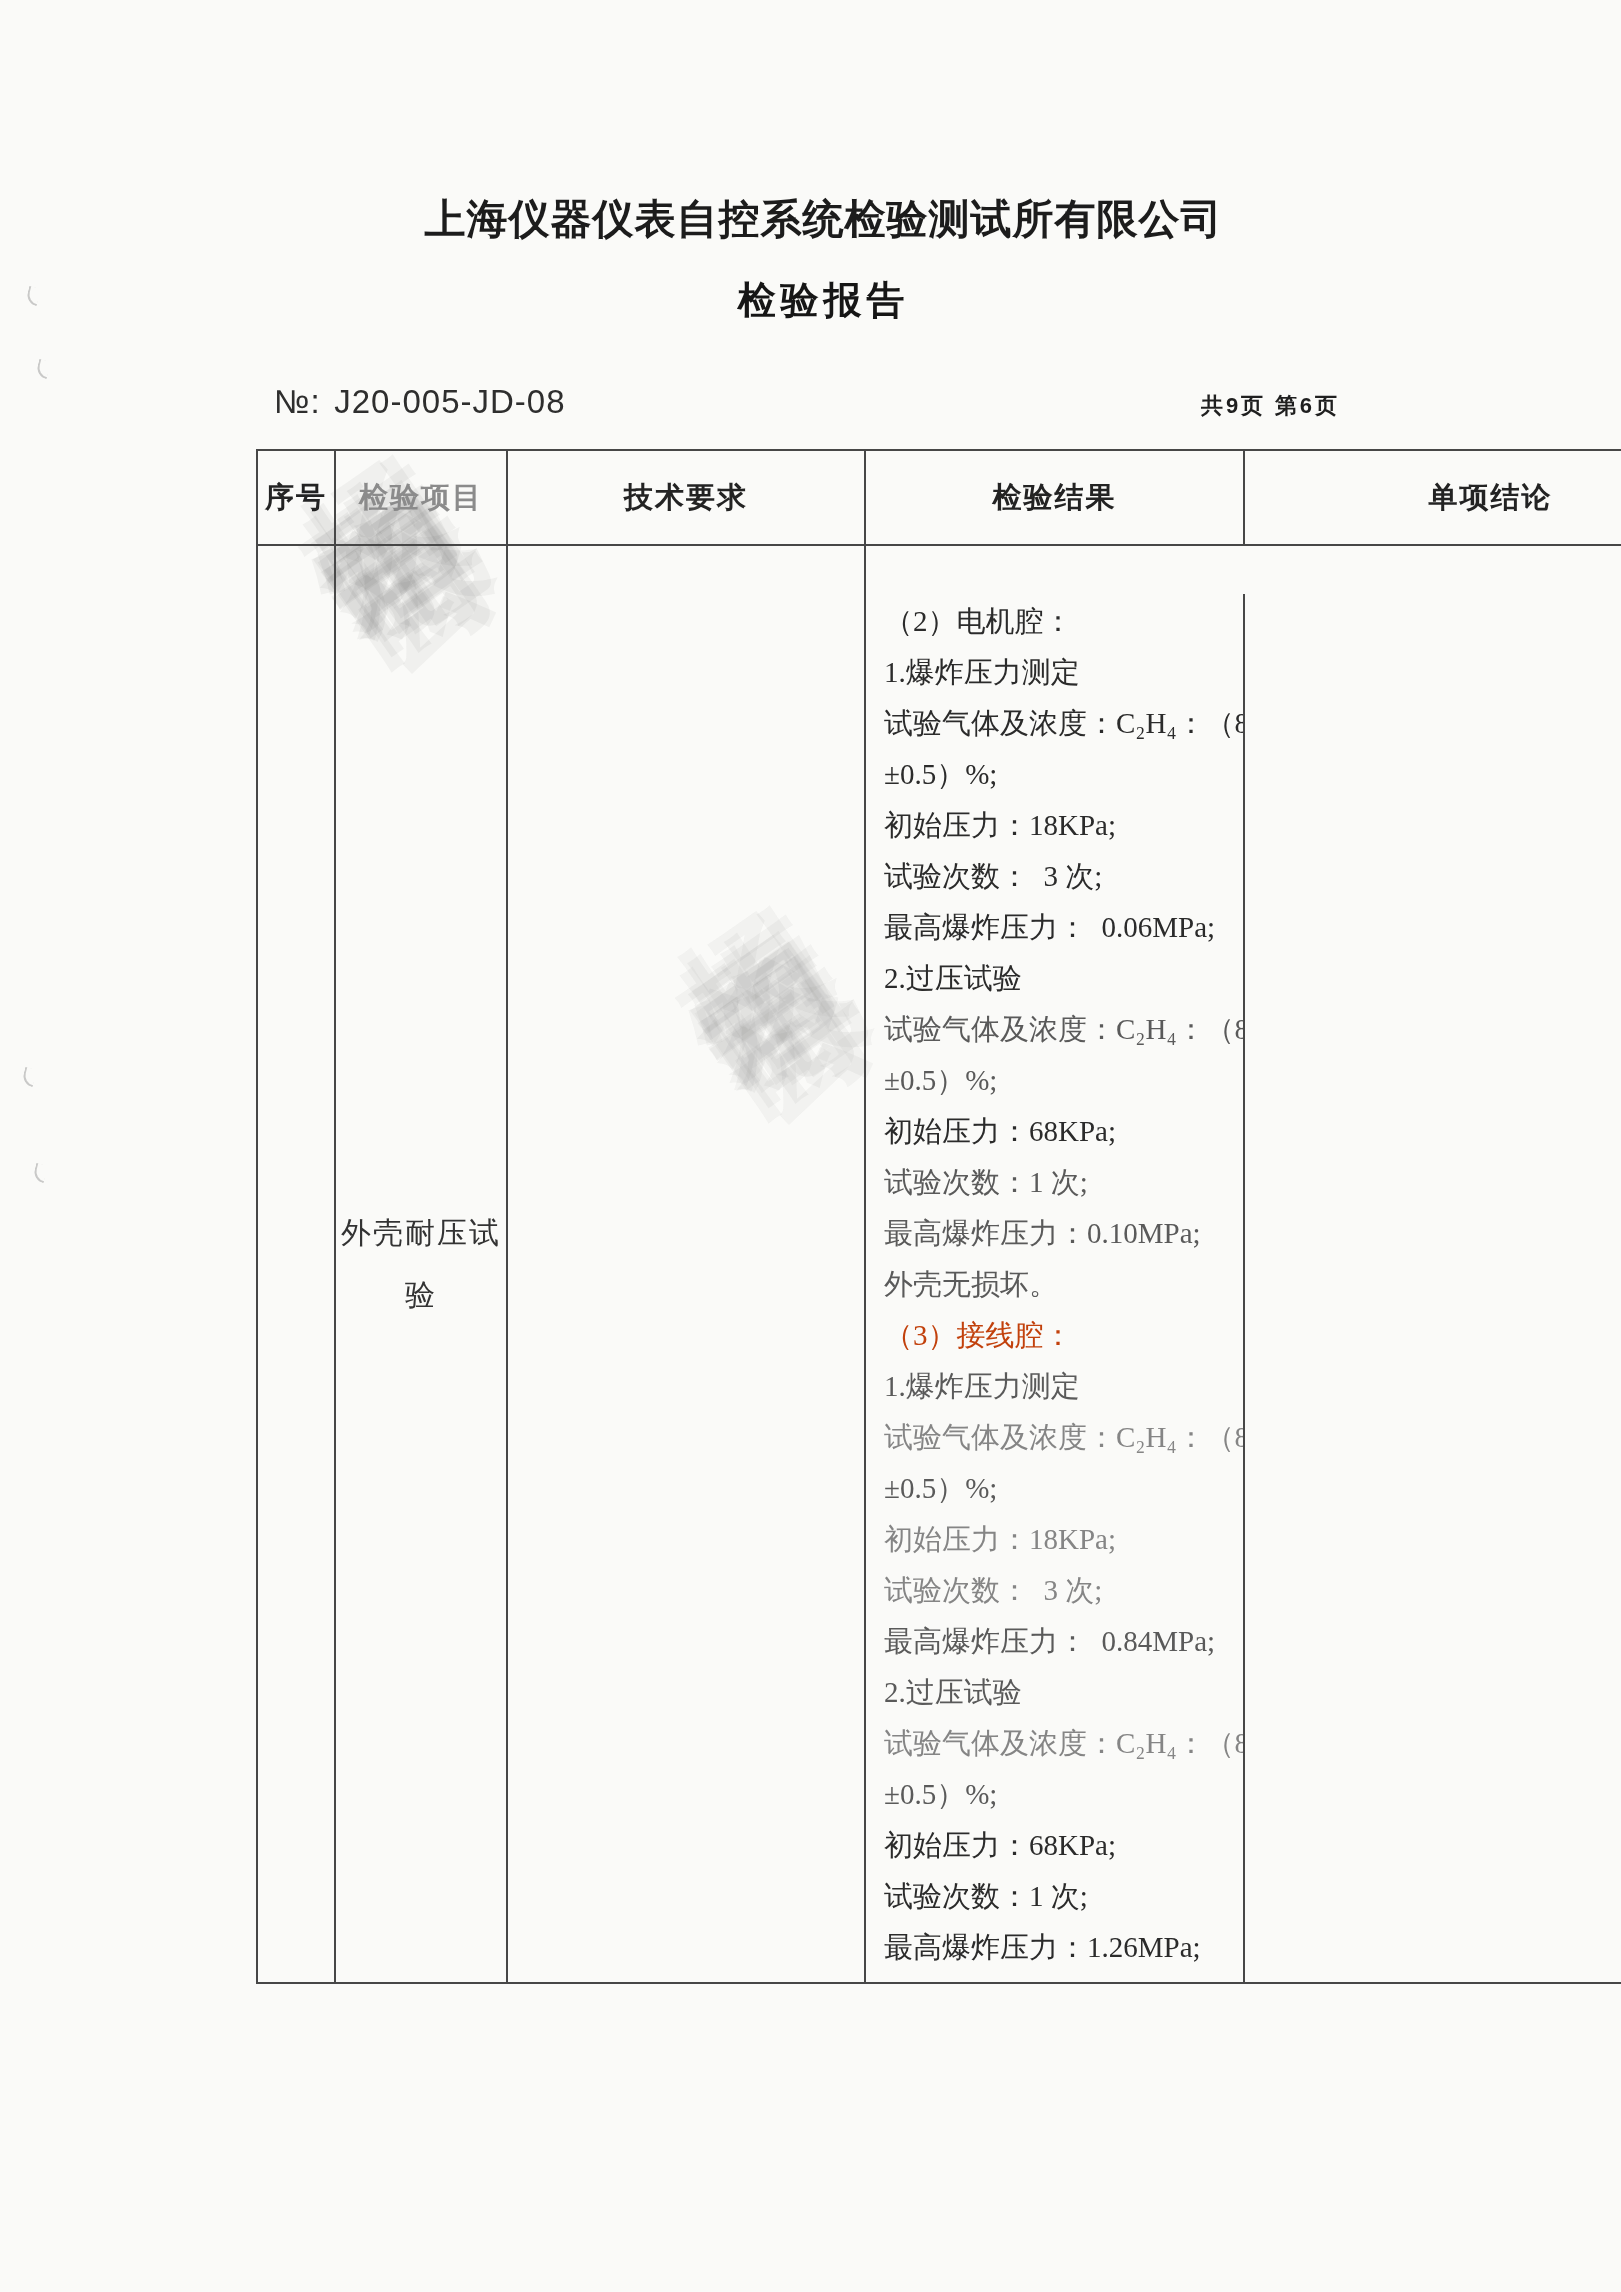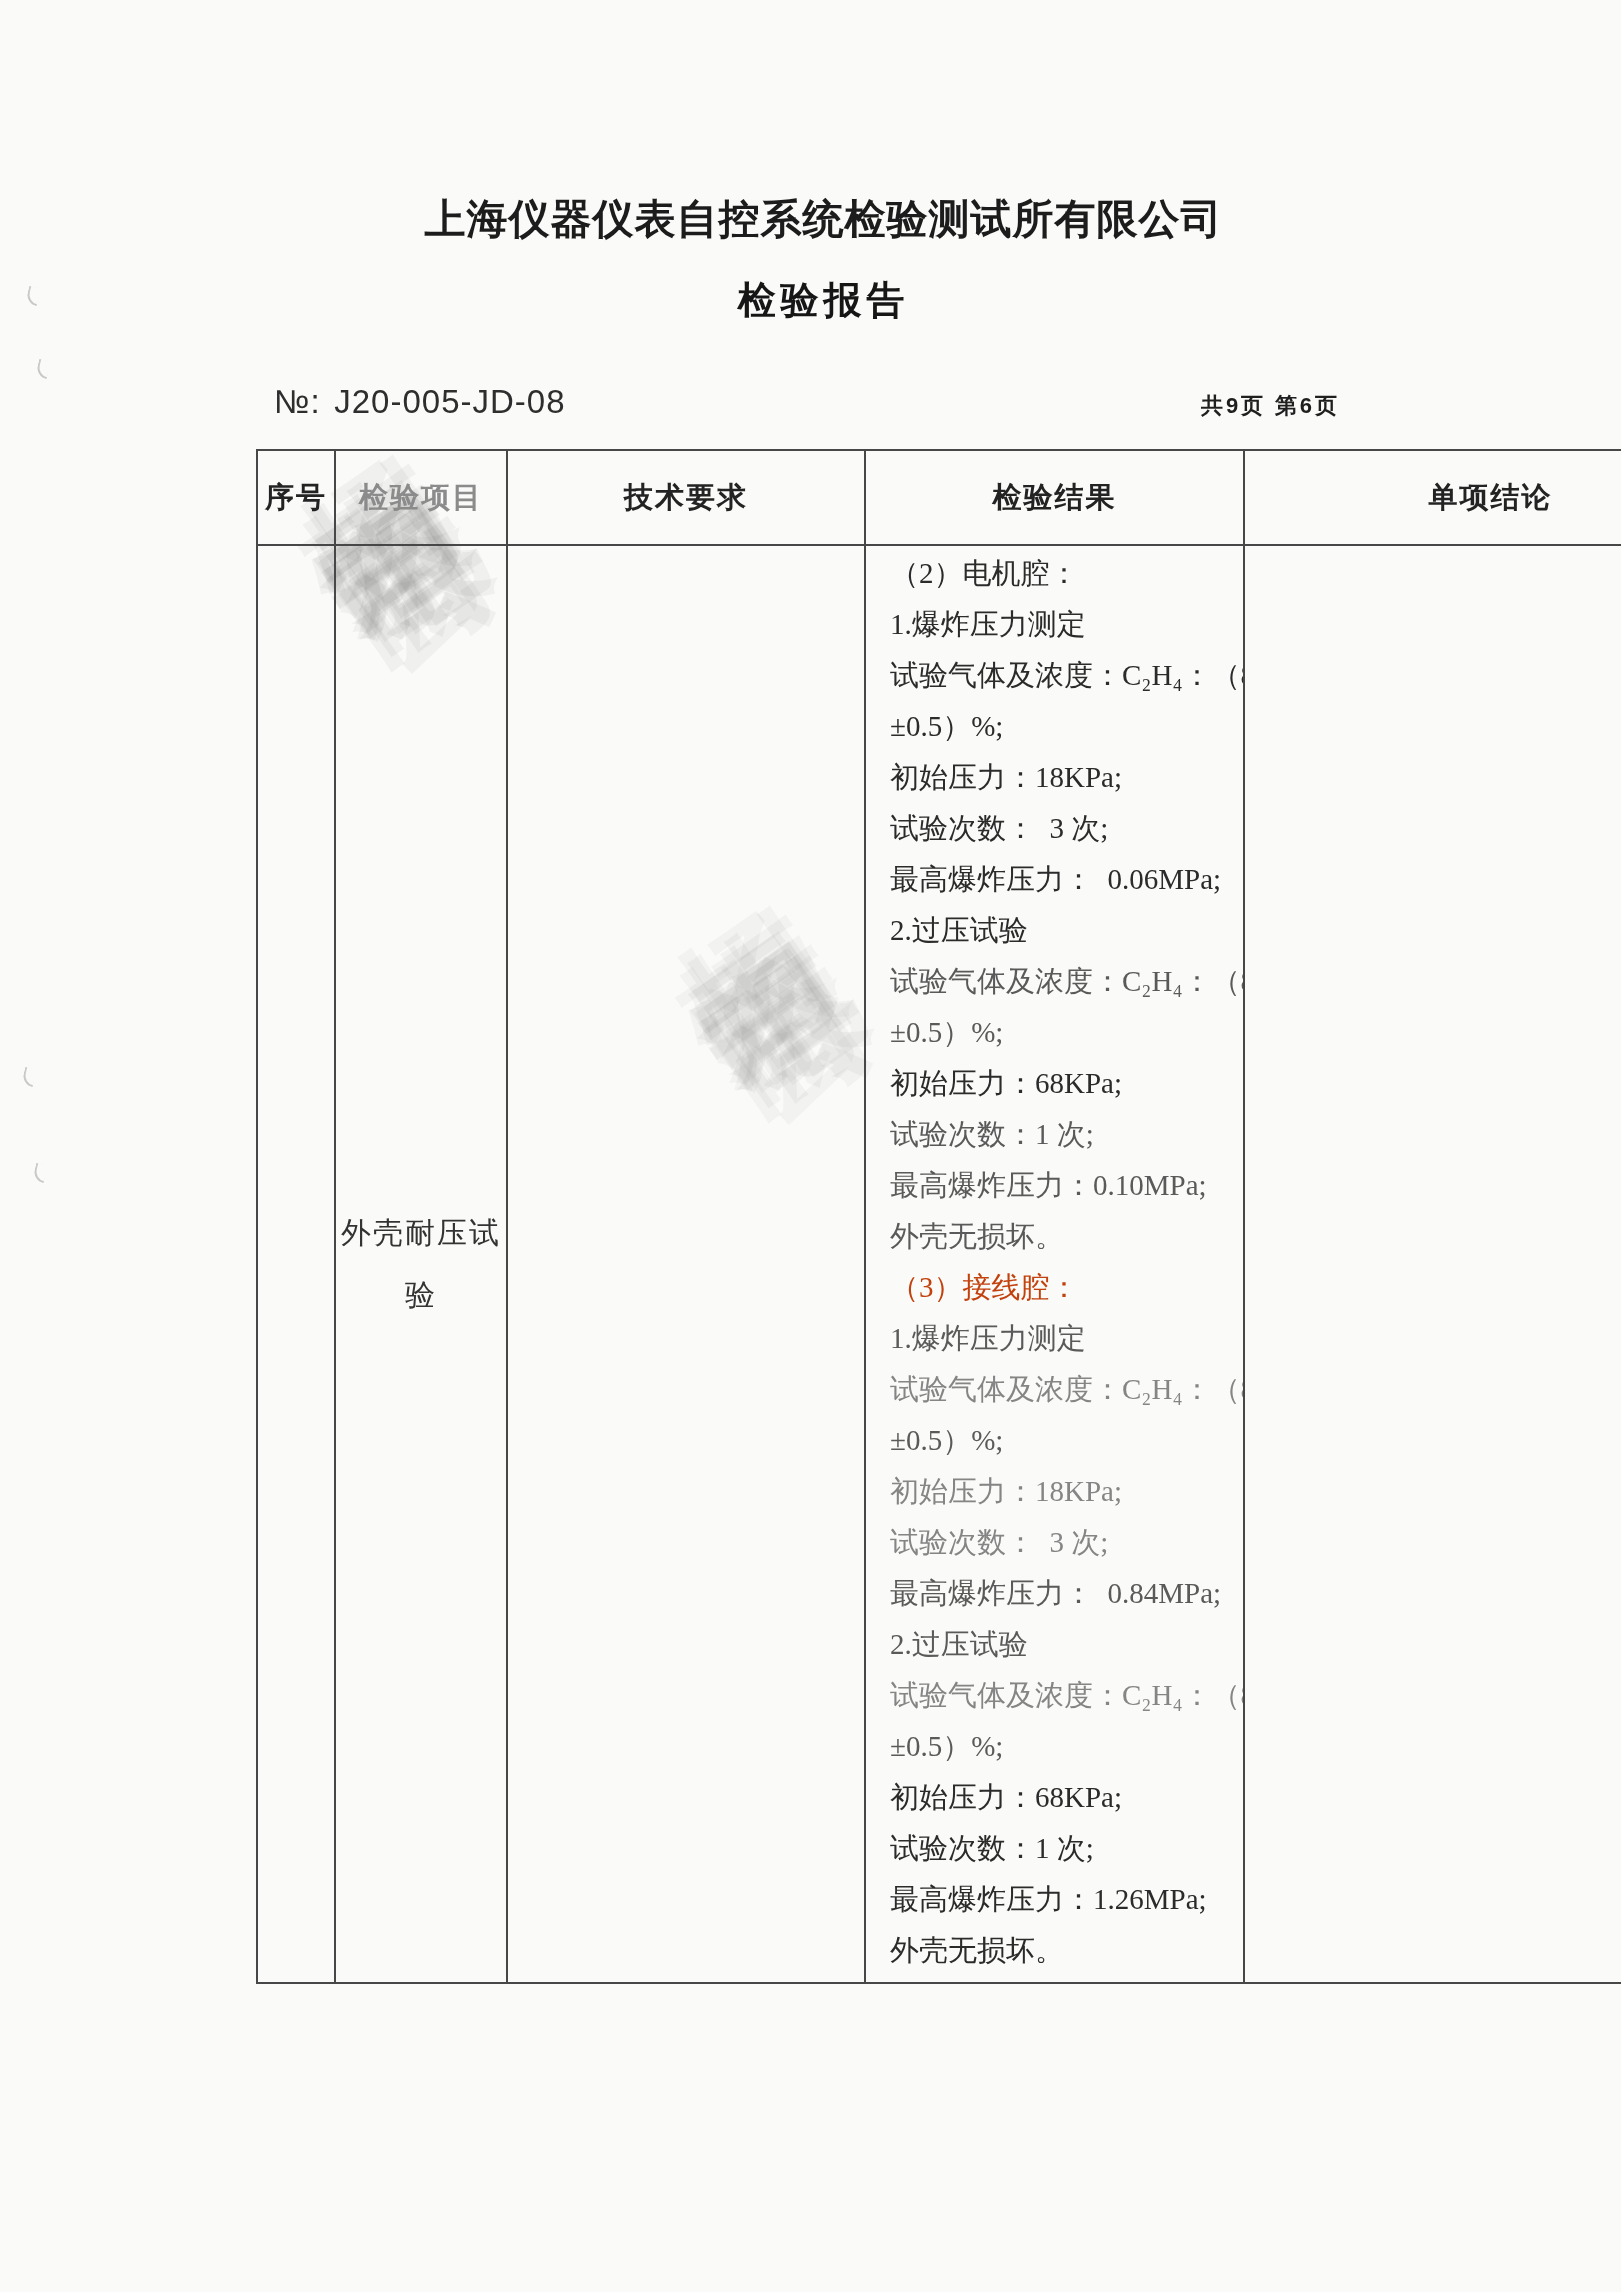--- a/index.html
+++ b/index.html
@@ -45,21 +45,21 @@
   .h{
     display:flex;align-items:center;justify-content:center;
     font-size:29px;font-weight:bold;color:#232323;letter-spacing:2px;
     border-bottom:2.9px solid var(--border);
   }
   .h.faded{color:#8b8b8b;}
   .cell-item{
     display:flex;flex-direction:column;align-items:center;justify-content:center;
     font-size:30px;color:#333;line-height:62px;letter-spacing:2px;
   }
-  .cell-result{padding:2px 0 0 24px;overflow:hidden;}
+  .cell-result{padding:2px 0 0 18px;overflow:hidden;margin-top:48px;}
   .rline{
     font-size:29px;line-height:51px;white-space:pre;
     font-family:"Liberation Serif","DejaVu Serif","DejaVu Sans",serif;
   }
   .cell-conclusion{
     display:flex;align-items:center;justify-content:center;
     font-size:31px;color:#2e2e2e;letter-spacing:2.9px;
   }
   
   .watermark{

